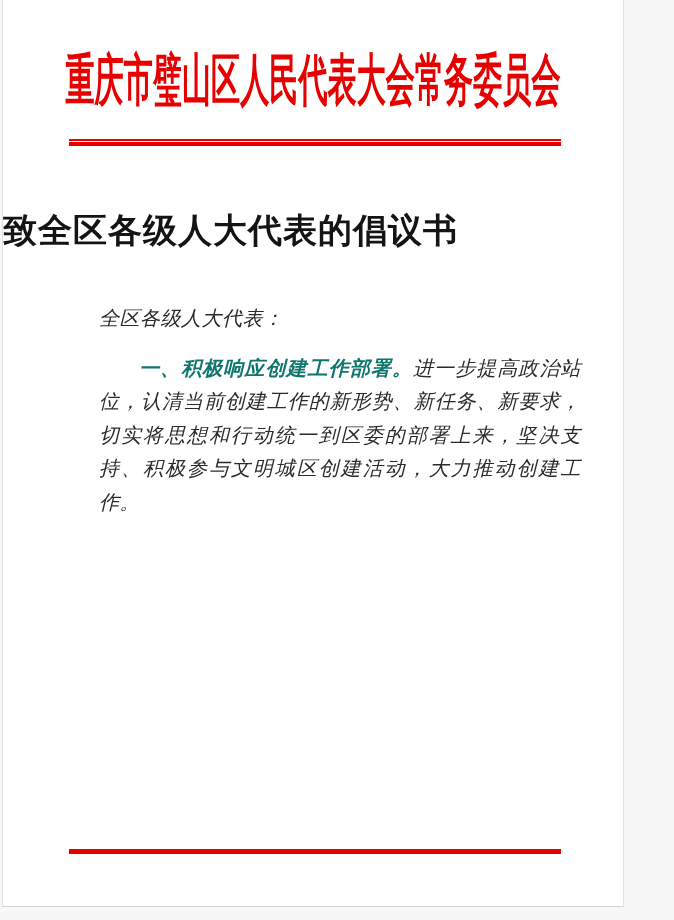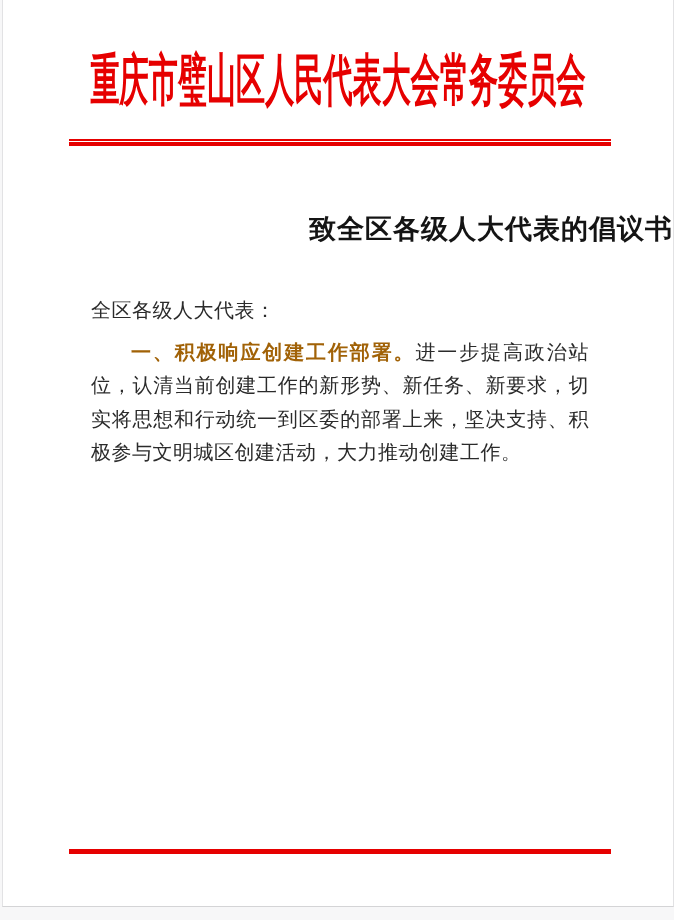--- a/index.html
+++ b/index.html
@@ -9,21 +9,21 @@
   html,body{margin:0;padding:0;}
   body{
     width:674px;height:920px;
     background:#f7f7f8;
     font-family:"Liberation Serif","DejaVu Serif",serif;
     overflow:hidden;
   }
   .page{
     position:relative;
     box-sizing:border-box;
-    width:672px;height:907px;
+    width:622px;height:907px;
     margin-left:2px;
     background:#ffffff;
     border-left:1px solid #e2e2e4;
     border-right:1px solid #e2e2e4;
     border-bottom:1px solid #d4d4d6;
   }
   
   .letterhead{
     position:absolute;top:42px;left:0;right:0;
     display:flex;justify-content:center;
@@ -45,42 +45,41 @@
   .rule-double{
     position:absolute;top:139px;left:66px;right:62px;height:7px;
     background:linear-gradient(to bottom,
       var(--accent) 0, var(--accent) 2px,
       #ffffff 2px, #ffffff 3px,
       var(--accent) 3px, var(--accent) 7px);
   }
   .doc-title{
     position:absolute;top:214px;left:0;width:100%;
     margin:0;
-    text-align:right;
-    font-size:27px;
+    text-align:left;
+    font-size:34px;
     line-height:34px;
     font-weight:bold;
     letter-spacing:1px;
     color:#141414;
-    font-family:Liberation Mono, monospace;
   }
   .body-text{
     position:absolute;top:286px;left:80px;width:514px;height:560px;
     overflow:hidden;
     font-size:20px;
     line-height:33.5px;
     color:var(--text);
     text-align:justify;
     letter-spacing:0.5px;
   }
-  .body-text p{margin:8px;padding:0;}
+  .body-text p{margin:16px;padding:0;font-style:italic;}
   .body-text p.indent{text-indent:2em;}
   .lead{
     font-weight:bold;
-    color:#a16207;
+    color:#0f766e;
     font-family:"Liberation Sans","DejaVu Sans",sans-serif;
   }
   .rule-bottom{
     position:absolute;top:849px;left:66px;right:62px;height:5px;
     background:var(--accent);
   }
 </style>
 </head>
 <body>
 

